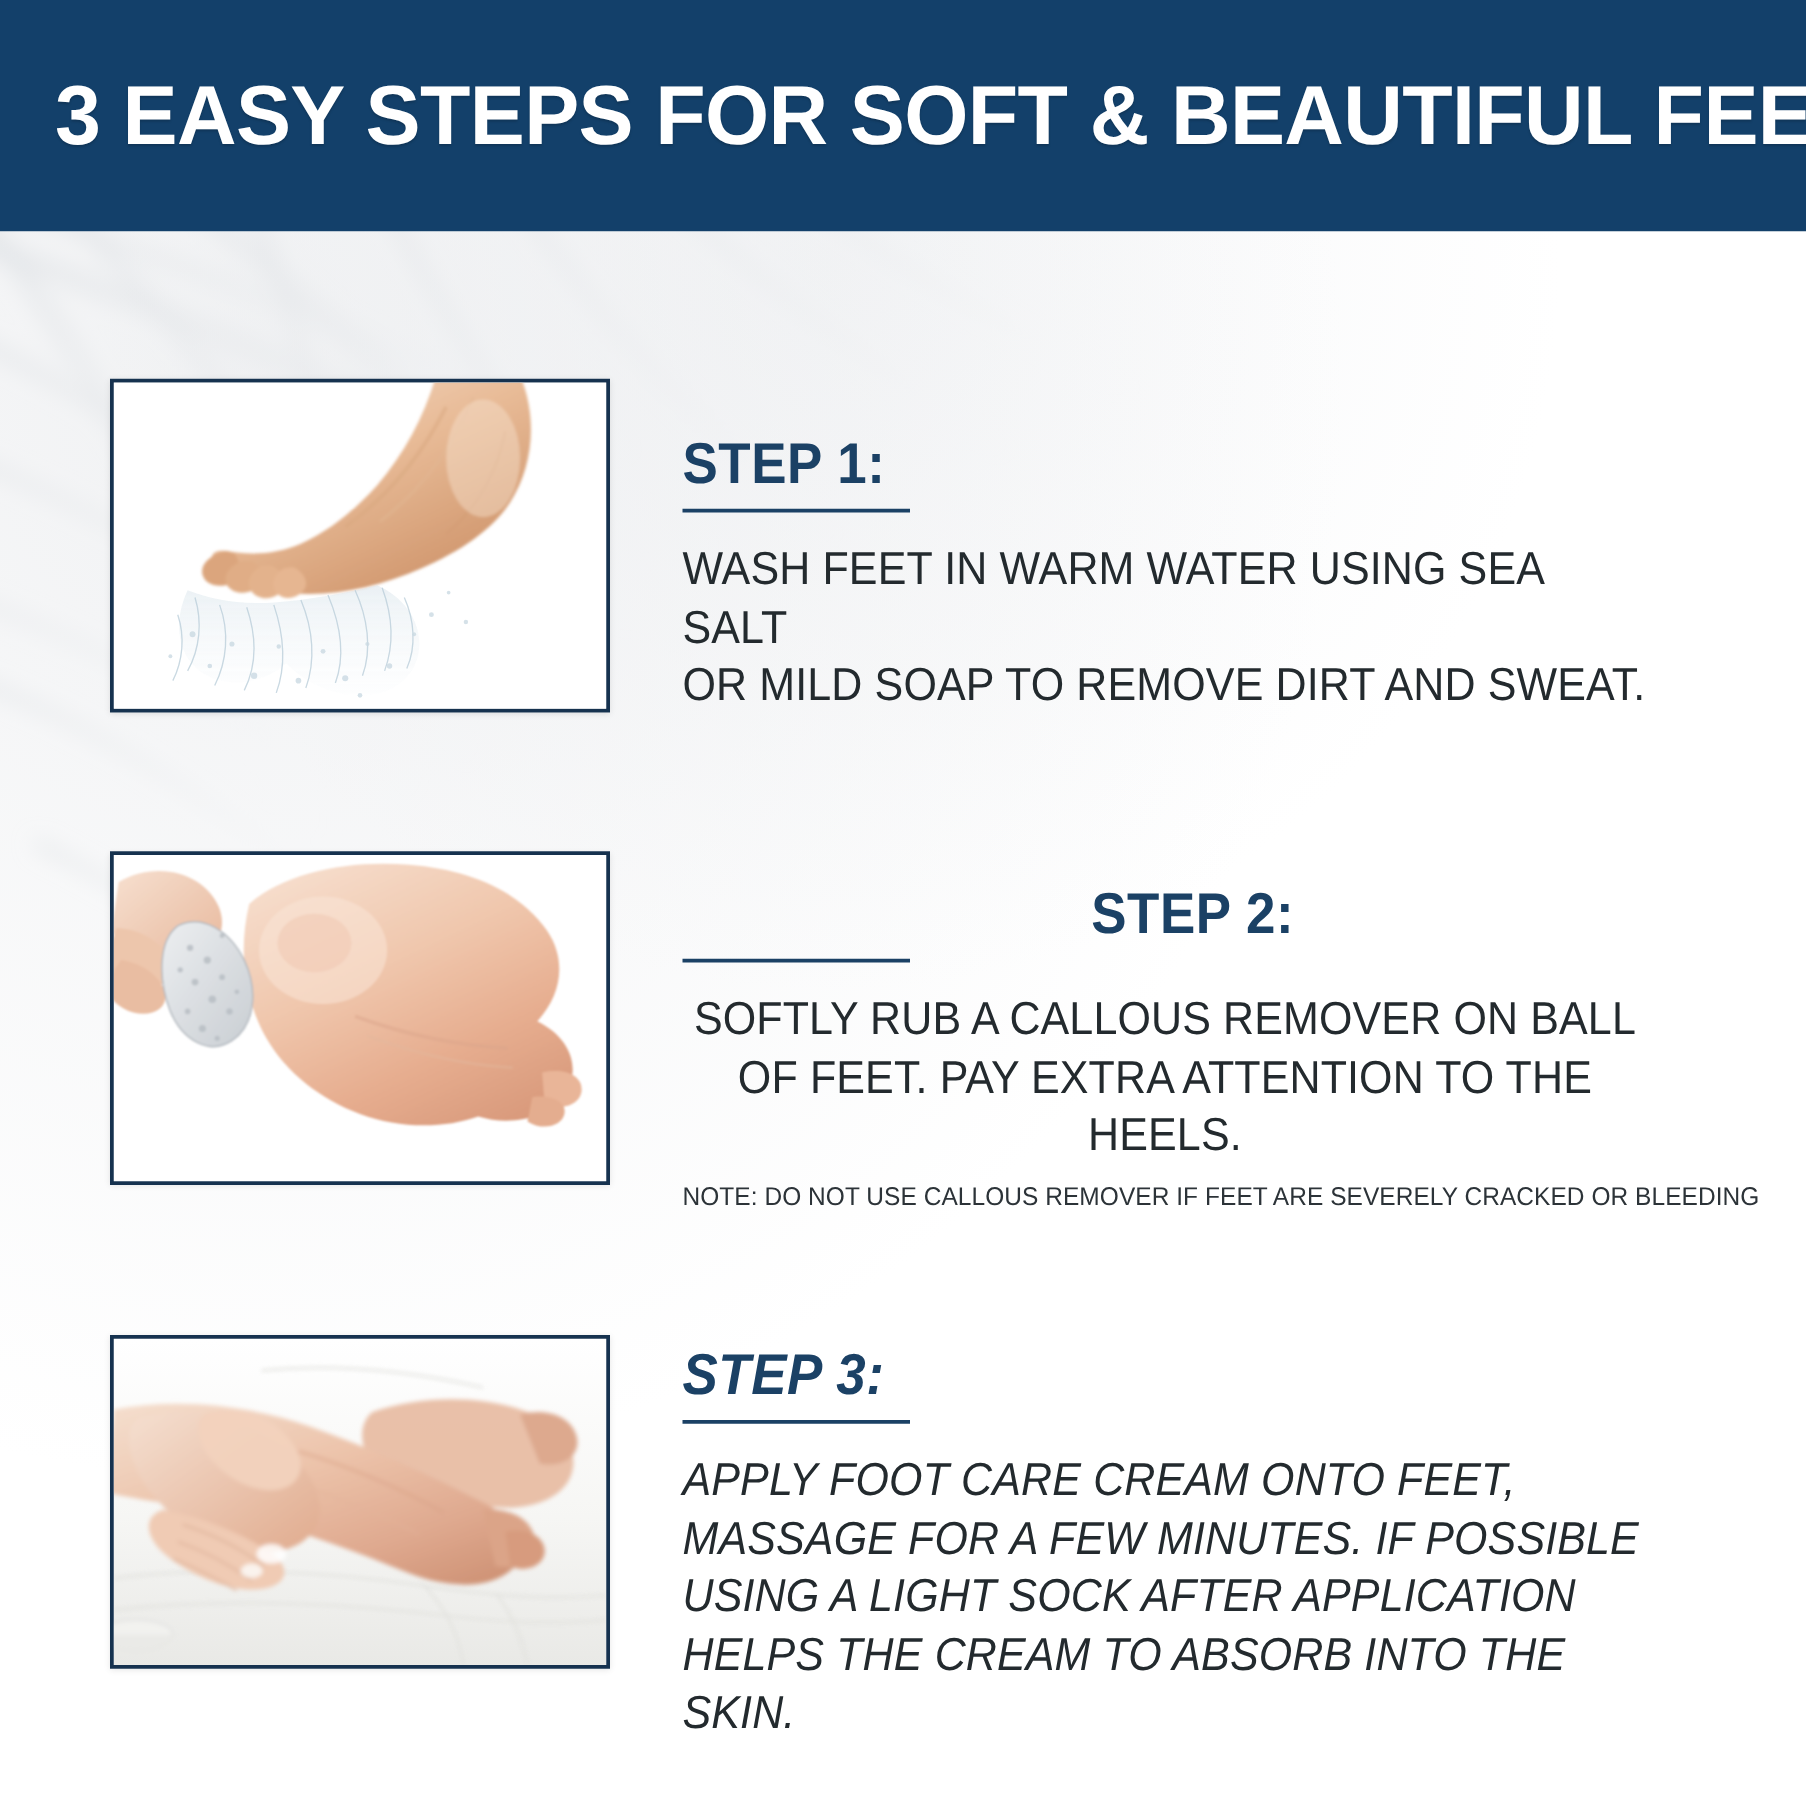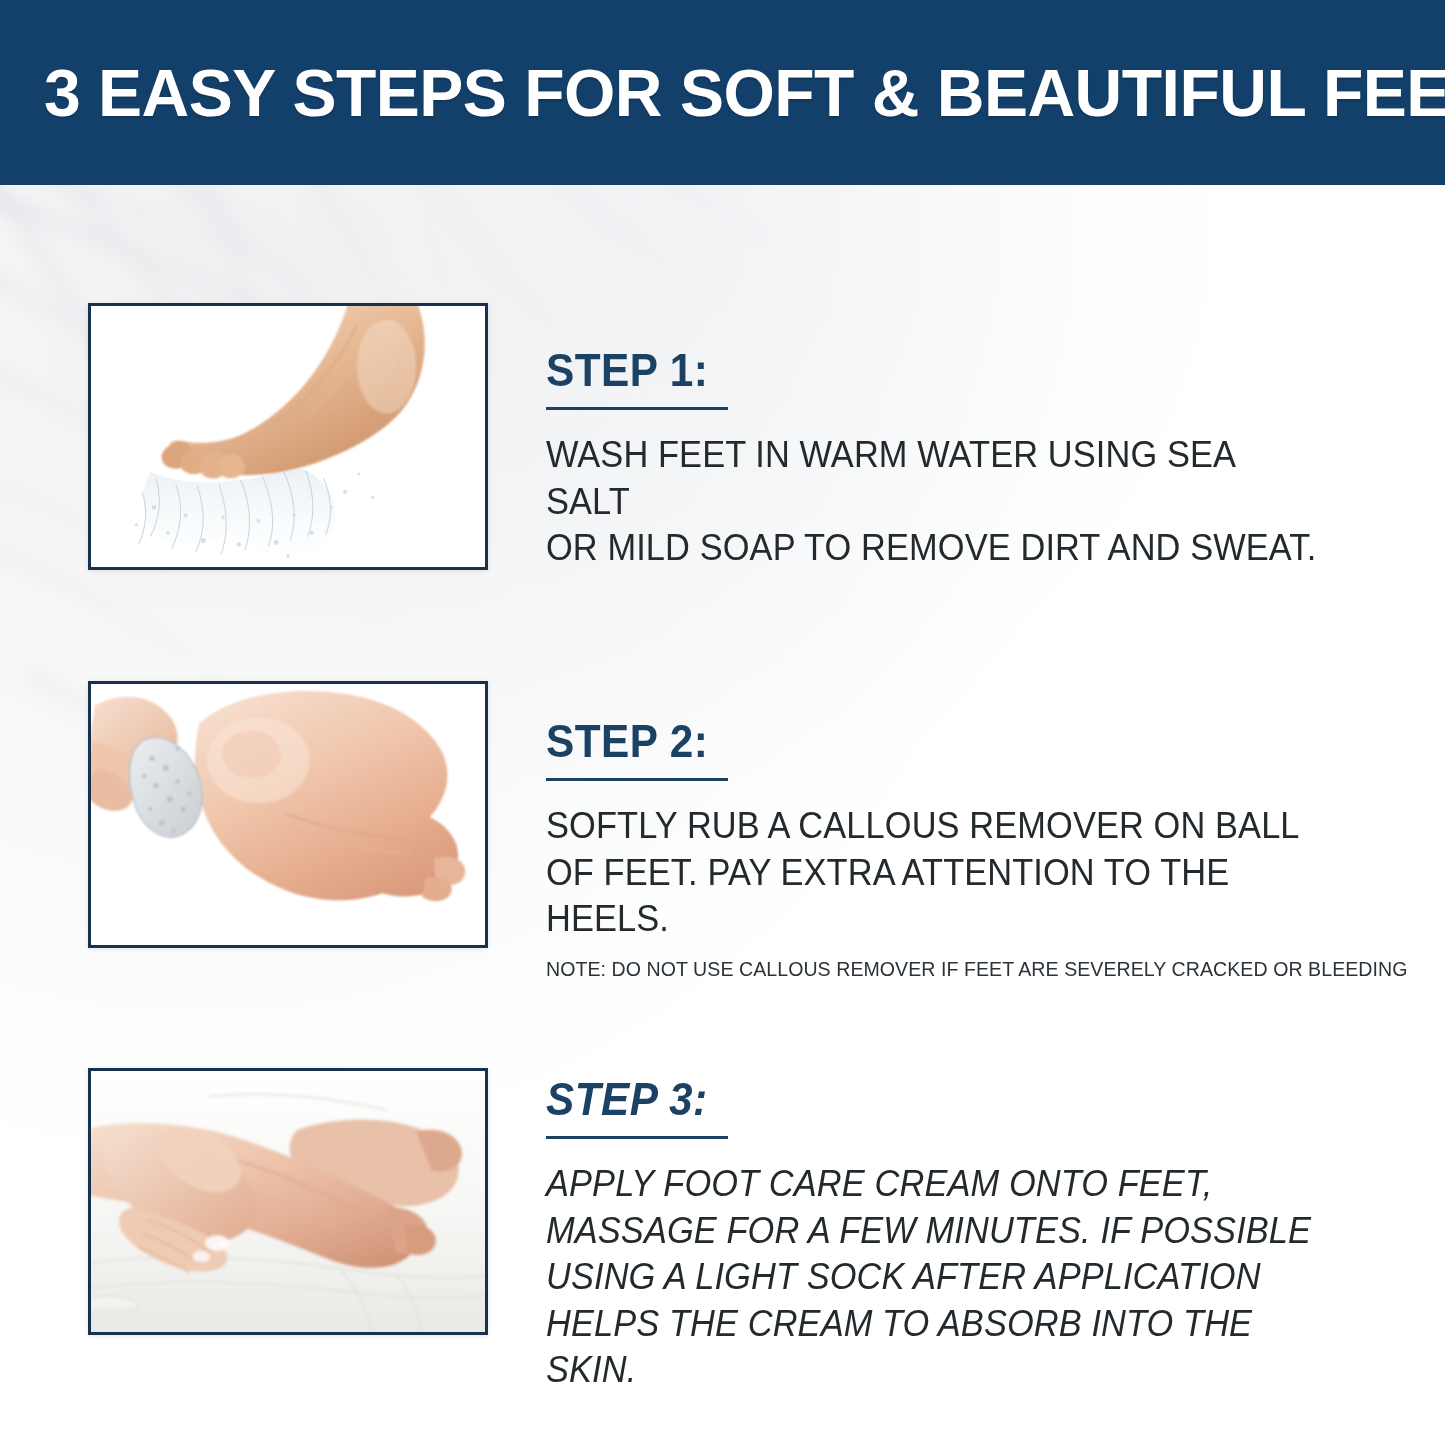--- a/index.html
+++ b/index.html
@@ -150,21 +150,21 @@
     line-height: 1.25;
     letter-spacing: 0.05px;
     margin-top: 13px;
     transform: scaleX(0.955);
     transform-origin: left top;
     white-space: nowrap;
   }
 
   
   #step-row-1 .step-text { top: 44px; }
-  #step-row-2 .step-text { top: 37px; }
+  #step-row-2 .step-text { top: 26px; text-align: center; }
   #step-row-3 .step-text { top: 8px; font-style: italic; }
 
   
   .art { position: absolute; inset: 0; width: 100%; height: 100%; display: block; }
 </style>
 </head>
 <body>
 
 <div class="page">
 

